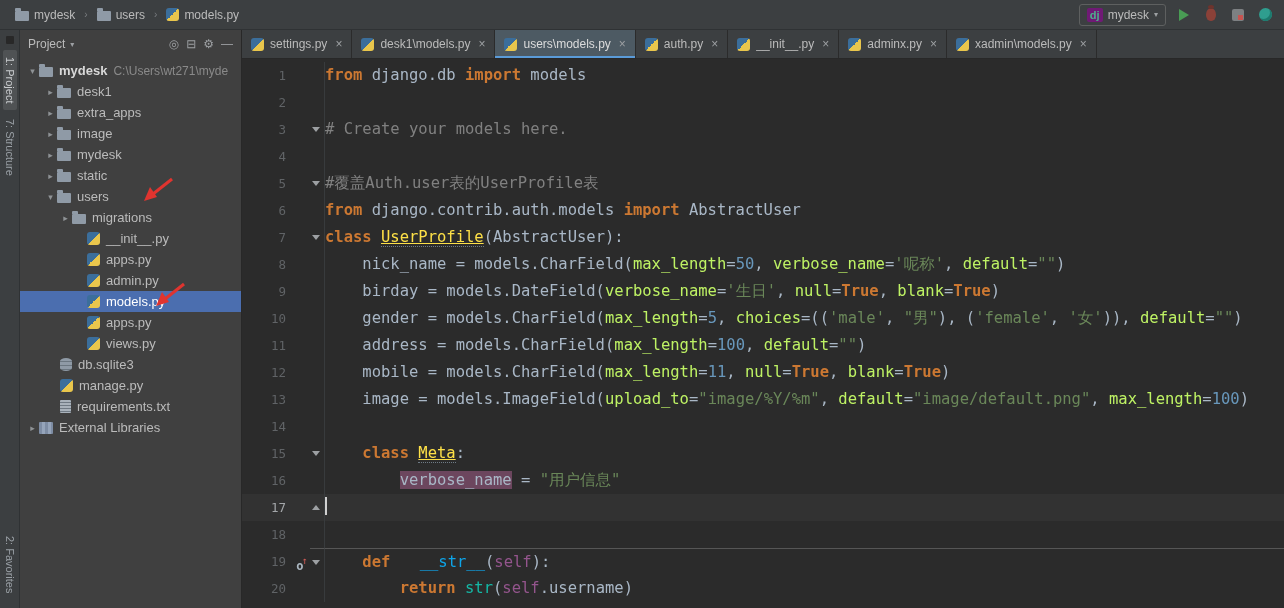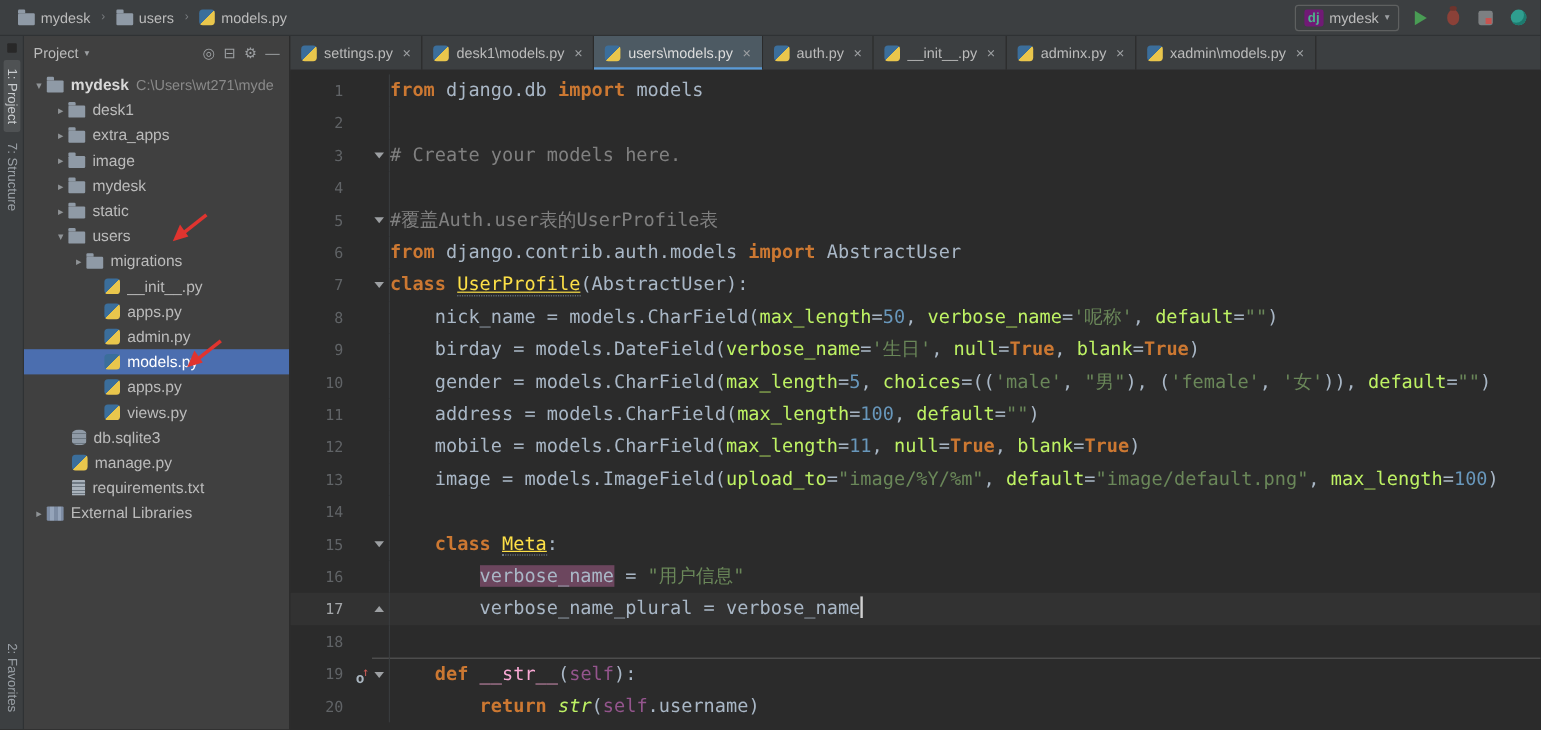--- a/index.html
+++ b/index.html
@@ -79,22 +79,22 @@
   .ovr-o{color:#aab6c0;font-size:12px;font-weight:bold;}
   .ovr-a{color:#cf5b56;font-size:10px;vertical-align:super;margin-left:-2px;}
   
   .tk-k{color:#cc7832;font-weight:bold;}
   .tk-p{color:#a9b7c6;}
   .tk-c{color:#808080;}
   .tk-s{color:#6a8759;}
   .tk-n{color:#6897bb;}
   .tk-a{color:#bef264;}
   .tk-cd{color:#fde047;border-bottom:1px dotted #6e7a85;text-decoration:underline;}
-  .tk-fd{color:#f9a8d4;}
-  .tk-b{color:#bef264;font-style:italic;}
+  .tk-fd{color:#0ea5e9;margin-left:20px;}
+  .tk-b{color:#14b8a6;}
   .tk-sf{color:#94558d;}
   .tk-hl{color:#a9b7c6;background:rgba(230,120,190,0.35);}
   .caret{display:inline-block;width:2px;height:18px;background:#d0d0d0;vertical-align:middle;margin-top:-3px;}
   
   .arrow{position:absolute;z-index:9;}
 </style>
 </head>
 <body>
 
 <div class="topbar">
@@ -294,21 +294,21 @@
         <div class="cl"><span class="ln">7</span><span class="gi"></span><span class="gf"><span class="f f-down"></span></span><span class="ct"><span class="tk-k">class</span><span class="tk-p"> </span><span class="tk-cd">UserProfile</span><span class="tk-p">(AbstractUser):</span></span></div>
         <div class="cl"><span class="ln">8</span><span class="gi"></span><span class="gf"></span><span class="ct"><span class="tk-p">    nick_name = models.CharField(</span><span class="tk-a">max_length</span><span class="tk-p">=</span><span class="tk-n">50</span><span class="tk-p">, </span><span class="tk-a">verbose_name</span><span class="tk-p">=</span><span class="tk-s">'呢称'</span><span class="tk-p">, </span><span class="tk-a">default</span><span class="tk-p">=</span><span class="tk-s">""</span><span class="tk-p">)</span></span></div>
         <div class="cl"><span class="ln">9</span><span class="gi"></span><span class="gf"></span><span class="ct"><span class="tk-p">    birday = models.DateField(</span><span class="tk-a">verbose_name</span><span class="tk-p">=</span><span class="tk-s">'生日'</span><span class="tk-p">, </span><span class="tk-a">null</span><span class="tk-p">=</span><span class="tk-k">True</span><span class="tk-p">, </span><span class="tk-a">blank</span><span class="tk-p">=</span><span class="tk-k">True</span><span class="tk-p">)</span></span></div>
         <div class="cl"><span class="ln">10</span><span class="gi"></span><span class="gf"></span><span class="ct"><span class="tk-p">    gender = models.CharField(</span><span class="tk-a">max_length</span><span class="tk-p">=</span><span class="tk-n">5</span><span class="tk-p">, </span><span class="tk-a">choices</span><span class="tk-p">=((</span><span class="tk-s">'male'</span><span class="tk-p">, </span><span class="tk-s">"男"</span><span class="tk-p">), (</span><span class="tk-s">'female'</span><span class="tk-p">, </span><span class="tk-s">'女'</span><span class="tk-p">)), </span><span class="tk-a">default</span><span class="tk-p">=</span><span class="tk-s">""</span><span class="tk-p">)</span></span></div>
         <div class="cl"><span class="ln">11</span><span class="gi"></span><span class="gf"></span><span class="ct"><span class="tk-p">    address = models.CharField(</span><span class="tk-a">max_length</span><span class="tk-p">=</span><span class="tk-n">100</span><span class="tk-p">, </span><span class="tk-a">default</span><span class="tk-p">=</span><span class="tk-s">""</span><span class="tk-p">)</span></span></div>
         <div class="cl"><span class="ln">12</span><span class="gi"></span><span class="gf"></span><span class="ct"><span class="tk-p">    mobile = models.CharField(</span><span class="tk-a">max_length</span><span class="tk-p">=</span><span class="tk-n">11</span><span class="tk-p">, </span><span class="tk-a">null</span><span class="tk-p">=</span><span class="tk-k">True</span><span class="tk-p">, </span><span class="tk-a">blank</span><span class="tk-p">=</span><span class="tk-k">True</span><span class="tk-p">)</span></span></div>
         <div class="cl"><span class="ln">13</span><span class="gi"></span><span class="gf"></span><span class="ct"><span class="tk-p">    image = models.ImageField(</span><span class="tk-a">upload_to</span><span class="tk-p">=</span><span class="tk-s">"image/%Y/%m"</span><span class="tk-p">, </span><span class="tk-a">default</span><span class="tk-p">=</span><span class="tk-s">"image/default.png"</span><span class="tk-p">, </span><span class="tk-a">max_length</span><span class="tk-p">=</span><span class="tk-n">100</span><span class="tk-p">)</span></span></div>
         <div class="cl"><span class="ln">14</span><span class="gi"></span><span class="gf"></span><span class="ct"></span></div>
         <div class="cl"><span class="ln">15</span><span class="gi"></span><span class="gf"><span class="f f-down"></span></span><span class="ct"><span class="tk-p">    </span><span class="tk-k">class</span><span class="tk-p"> </span><span class="tk-cd">Meta</span><span class="tk-p">:</span></span></div>
         <div class="cl"><span class="ln">16</span><span class="gi"></span><span class="gf"></span><span class="ct"><span class="tk-p">        </span><span class="tk-hl">verbose_name</span><span class="tk-p"> = </span><span class="tk-s">"用户信息"</span></span></div>
-        <div class="cl current"><span class="ln">17</span><span class="gi"></span><span class="gf"><span class="f f-up"></span></span><span class="ct"><span class="tk-p">        verbose_name_plural = verbose_name</span><span class="caret"></span></span></div>
+        <div class="cl current"><span class="ln">17</span><span class="gi"></span><span class="gf"><span class="f f-up"></span></span><span class="ct"><span class="caret"></span></span></div>
         <div class="cl"><span class="ln">18</span><span class="gi"></span><span class="gf"></span><span class="ct"></span></div>
         <div class="cl sep"><span class="ln">19</span><span class="gi"><span class="ovr-o">o</span><span class="ovr-a">↑</span></span><span class="gf"><span class="f f-down"></span></span><span class="ct"><span class="tk-p">    </span><span class="tk-k">def</span><span class="tk-p"> </span><span class="tk-fd">__str__</span><span class="tk-p">(</span><span class="tk-sf">self</span><span class="tk-p">):</span></span></div>
         <div class="cl"><span class="ln">20</span><span class="gi"></span><span class="gf"></span><span class="ct"><span class="tk-p">        </span><span class="tk-k">return</span><span class="tk-p"> </span><span class="tk-b">str</span><span class="tk-p">(</span><span class="tk-sf">self</span><span class="tk-p">.username)</span></span></div>
       </div>
   </div>
 </div>
 
 <svg class="arrow" style="left:141px;top:176px" width="34" height="27" viewBox="0 0 34 27">
   <path d="M31 3 L12 18" stroke="#e0342f" stroke-width="3" fill="none"></path>
   <polygon points="3,25 16,21 9,11" fill="#e0342f"></polygon>

